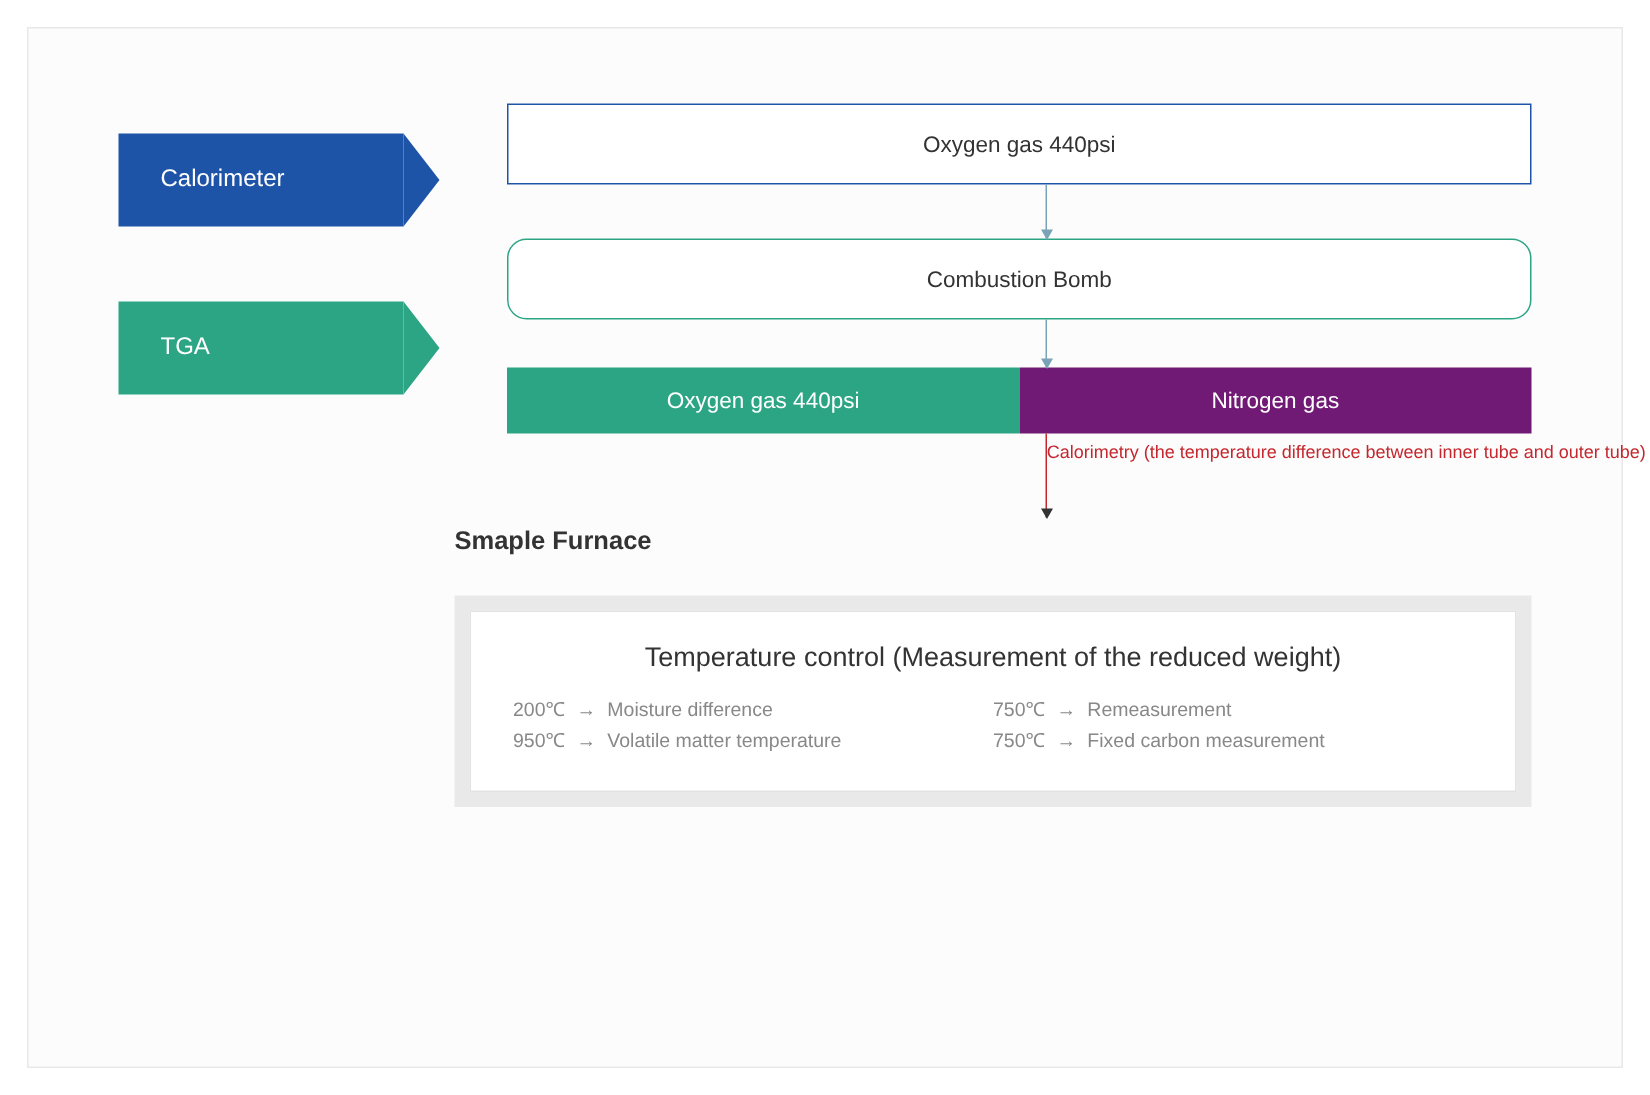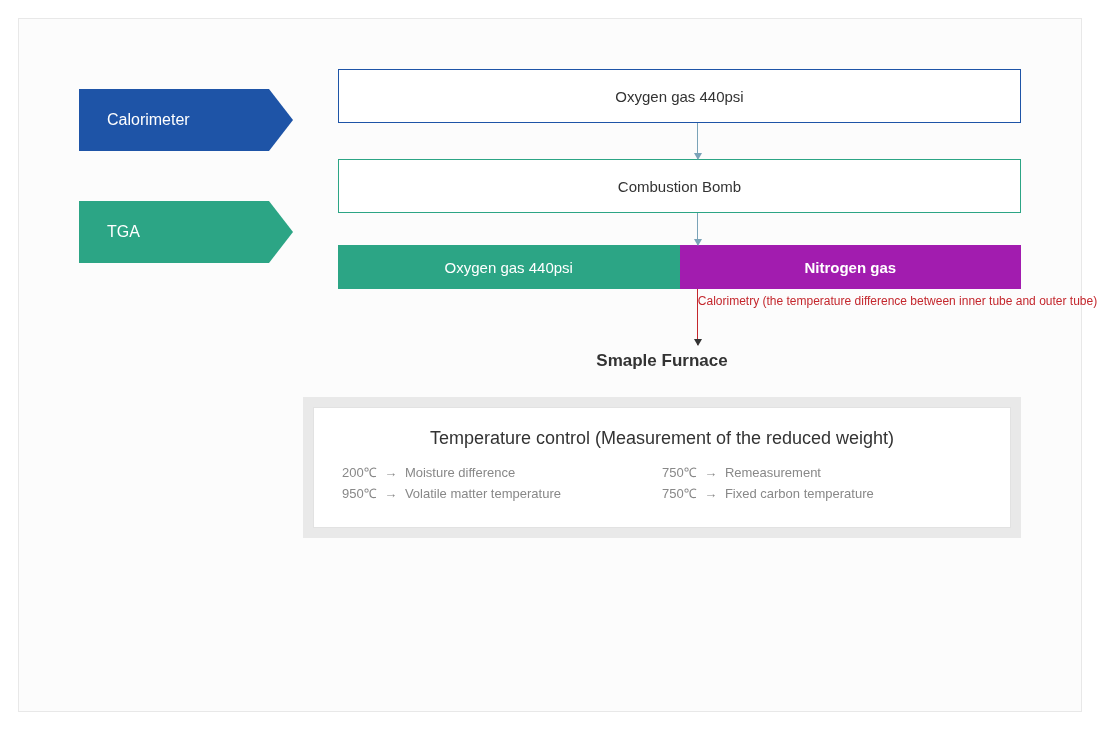--- a/index.html
+++ b/index.html
@@ -55,56 +55,56 @@
   .box {
     border: 1px solid;
     font-size: 15px;
     display: flex;
     align-items: center;
     justify-content: center;
     text-align: center;
     background: #fff;
   }
   .box.blue-border { border-color: #1e54a7; color: #333; height: 54px; }
-  .box.green-border { border-color: #2ca585; color: #333; height: 54px; }
+  .box.green-border { border-color: #2ca585; color: #333; height: 54px; border-radius: 13px; }
 
   .row-oxy   { top: 0; }
   .row-comb  { top: 90px; }
   .row-split { top: 176px; height: 44px; display: flex; }
   .row-split .half {
     flex: 1;
     display: flex;
     align-items: center;
     justify-content: center;
     color: #fff;
     font-size: 15px;
     height: 44px;
   }
   .row-split .g { background: #2ca585; }
-  .row-split .r { background: #a21caf; font-weight: bold; }
+  .row-split .r { background: #701a75; }
 
   .calo-note {
     position: absolute;
     top: 222px;
     left: 50%;
     width: 50%;
     text-align: center;
     color: #c4272d;
     font-size: 12px;
     line-height: 1.35;
     padding-top: 2px;
     z-index: 5;
   }
 
   .sample-furnace {
     position: absolute;
     top: 282px;
     left: 224px;
     right: 0;
-    text-align: center;
+    text-align: left;
     font-size: 17px;
     font-weight: 700;
     color: #333;
   }
 
   
   .temp-outer {
     position: absolute;
     top: 328px;
     left: 224px;
@@ -217,21 +217,21 @@
           </div>
           <div class="col">
             <div class="item">
               <span>750℃</span>
               <span class="arrow">→</span>
               <span>Remeasurement</span>
             </div>
             <div class="item">
               <span>750℃</span>
               <span class="arrow">→</span>
-              <span>Fixed carbon temperature</span>
+              <span>Fixed carbon measurement</span>
             </div>
           </div>
         </div>
       </div>
     </div>
 
   </div>
 </div>
 
 </body></html>

